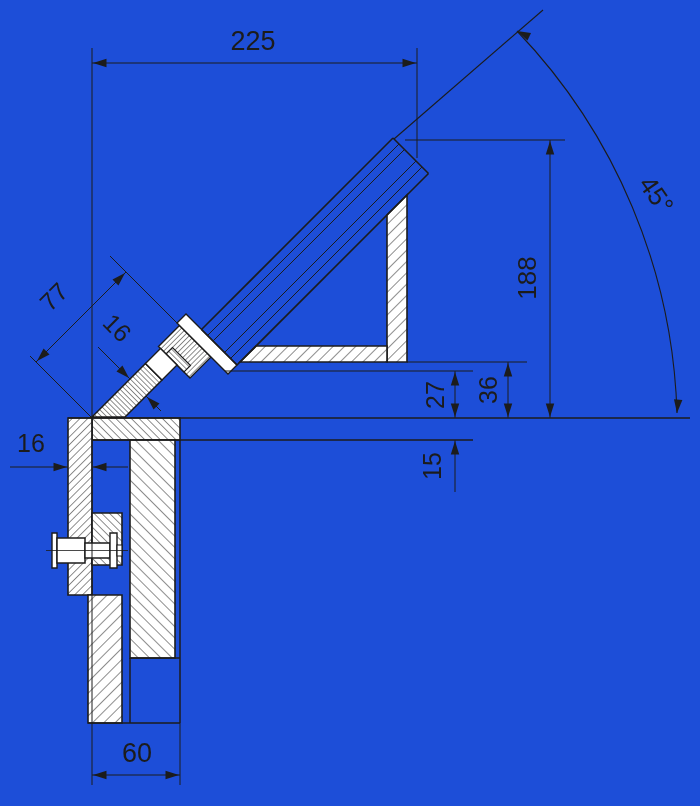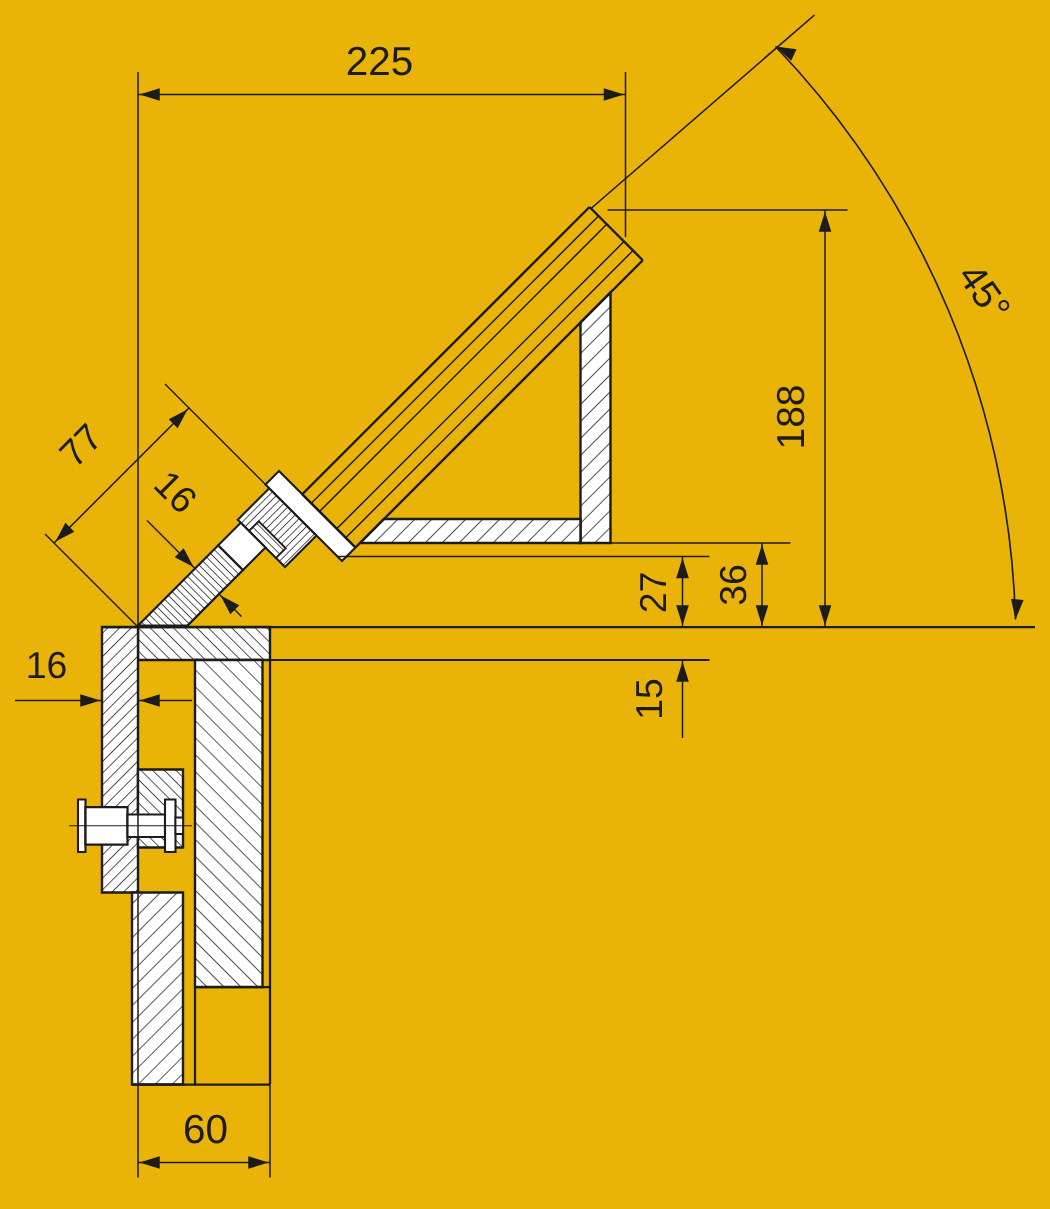--- a/index.html
+++ b/index.html
@@ -1,16 +1,16 @@
 <!DOCTYPE html>
 <html><head>
 <meta charset="utf-8">
 <style>
   html,body{margin:0;padding:0;background:#f2f2f2;}
-  .stage{width:700px;height:806px;background:#eab308;position:relative;margin:0 auto;
+  .stage{width:700px;height:806px;background:#1d4ed8;position:relative;margin:0 auto;
          font-family:"Liberation Sans", sans-serif;}
   svg{display:block}
   svg text{font-family:"Liberation Sans", sans-serif; fill:#1c1c1c;}
 </style>
 </head>
 <body>
 
 <div class="stage">
   <svg id="dwg" width="700" height="806" viewBox="0 0 700 806" xmlns="http://www.w3.org/2000/svg">
     <defs id="dwg-defs">

